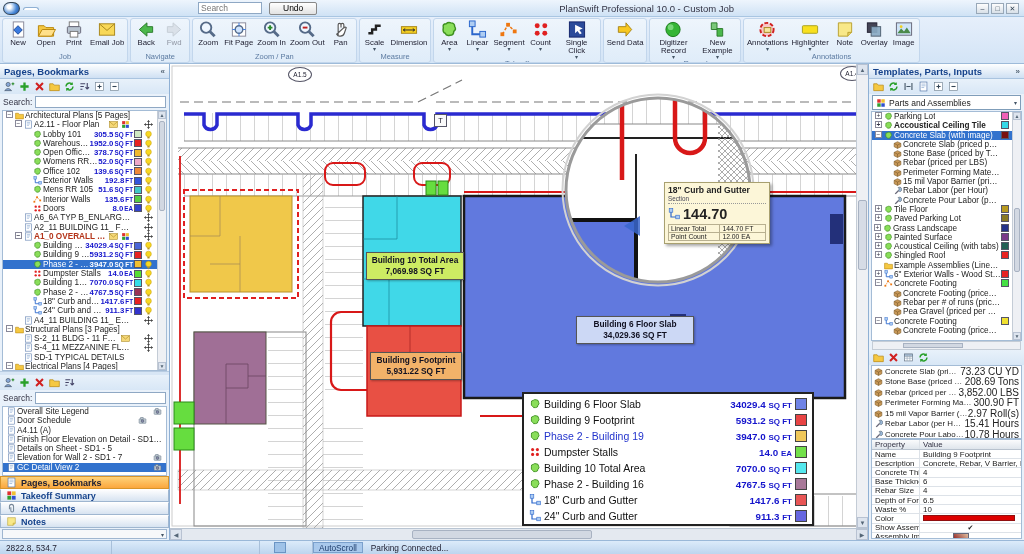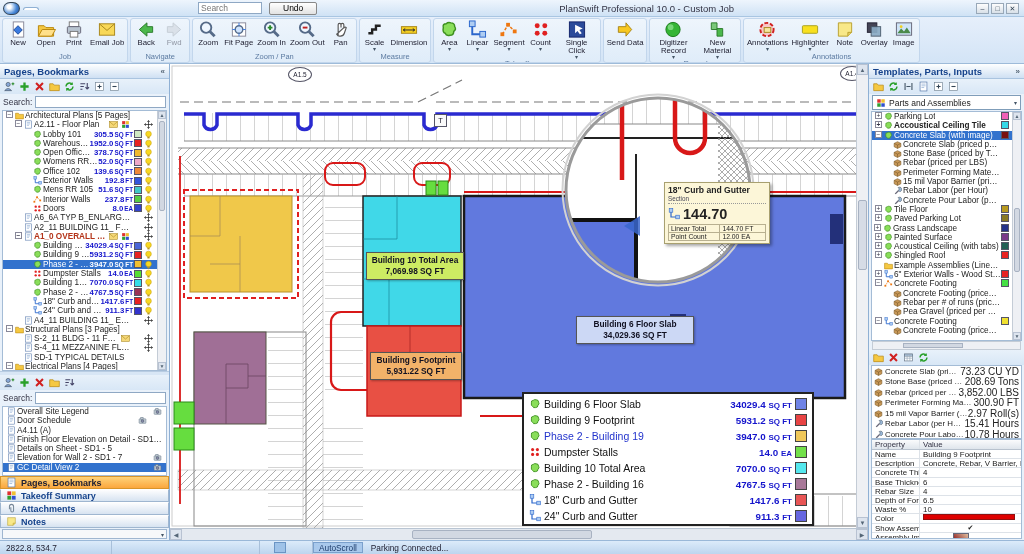--- a/index.html
+++ b/index.html
@@ -66,21 +66,21 @@
 .hsb2{flex:0 0 9px;margin:0 3px;background:#eef0f4;border:1px solid #c4ccd6;position:relative}
 .hsb2 .th{position:absolute;top:1px;bottom:1px;left:30px;width:60px;background:#d2d8e2;border:1px solid #a8b2c2}
 .plist{flex:0 0 74px;background:#fff;border:1px solid #a4bcd6;margin:0 2px;overflow:hidden}
 .prow{display:flex;align-items:center;height:10.5px;font-size:7.9px;white-space:nowrap;padding:0 2px}
 .prow .ico{width:9px;height:9px;margin-right:2px}
 .prow .lab{overflow:hidden;text-overflow:ellipsis}
 .prow .qty{margin-left:auto;font-size:10px}
 .pgrid{flex:1;background:#fff;border:1px solid #a4bcd6;margin:0 2px 1px 2px;overflow:hidden;font-size:7.9px}
 .pgh{display:flex;height:10px;background:linear-gradient(#fafbfc,#dfe5ec);border-bottom:1px solid #b8c2ce;font-size:7.9px;color:#334}
 .pgh div{padding:0 3px}
-.pgr{display:flex;height:9.2px;border-bottom:1px solid #dde2e8;align-items:flex-start}
+.pgr{display:flex;height:9.2px;border-bottom:1px solid #dde2e8;align-items:center}
 .pgn{flex:0 0 48px;border-right:1px solid #dde2e8;padding:0 3px;overflow:hidden;white-space:nowrap}
 .pgv{flex:1;padding:0 3px;overflow:hidden;white-space:nowrap;display:flex;align-items:center}
 .cbar{width:92px;height:6px;background:#dd0000;border:1px solid #901010}
 .chk{font-size:7px;margin:0 auto}
 .imgth{width:16px;height:8px;background:linear-gradient(45deg,#902020,#e0c0a0);border:1px solid #667;margin-left:30px}
 
 .canvas{position:absolute;left:170px;top:64px;width:698px;height:464px;background:#fff;overflow:hidden}
 .mk{position:absolute;border:1px solid #556;border-radius:50%;background:#fff;font-size:6.5px;text-align:center;color:#223}
 .tbox{position:absolute;border:1px solid #556;background:#fafafa;font-size:7.5px;text-align:center;color:#223}
 .blab{position:absolute;border:1px solid #555;text-align:center;font-size:8.3px;font-weight:bold;line-height:1.3;padding:2px 2px;box-shadow:1px 1px 2px rgba(0,0,0,.3);color:#112}
@@ -391,21 +391,21 @@
             <span>Digitizer Record</span>
             <span class="caret">▾</span>
           </div>
         <div class="rbtn">
             <span class="ico ricon">
             <svg viewBox="0 0 20 20">
               <path d="M4 3 h6 v7 h-6z" fill="#7ac87a" stroke="#2a7a2a"></path>
               <path d="M10 9 h6 v8 h-6z" fill="#4cb84c" stroke="#2a7a2a"></path>
             </svg>
           </span>
-            <span>New Material</span>
+            <span>New Example</span>
             <span class="caret">▾</span>
           </div>
       </div>
       <div class="rlabel">Record</div>
     </div>
     <div class="rgroup">
       <div class="rbtns">
 
       <div class="rbtn">
             <span class="ico ricon">
@@ -735,21 +735,21 @@
             <svg viewBox="0 0 20 20">
               <path d="M3 15 L9 5 L16 12" fill="none" stroke="#ee7711" stroke-width="1.6" stroke-dasharray="3 2"></path>
               <rect x="1" y="13" width="4" height="4" fill="#ee7711"></rect>
               <rect x="7" y="3" width="4" height="4" fill="#ee7711"></rect>
               <rect x="14" y="10" width="4" height="4" fill="#ee7711"></rect>
             </svg>
           </span>
           <span class="lab">Interior Walls</span>
           <span class="rt">
 
-            <span class="val">237.8</span>
+            <span class="val">135.6</span>
             <span class="unit">FT</span>
             <span class="sw" style="background: rgb(85, 204, 68);"></span>
             <span class="ico" style="width:9px;height:9px">
               <svg viewBox="0 0 16 16">
                 <circle cx="8" cy="7" r="5" fill="#f8d820" stroke="#c8a010"></circle>
                 <rect x="6" y="12" width="4" height="3" fill="#b89820"></rect>
               </svg>
             </span>
 
           </span>

